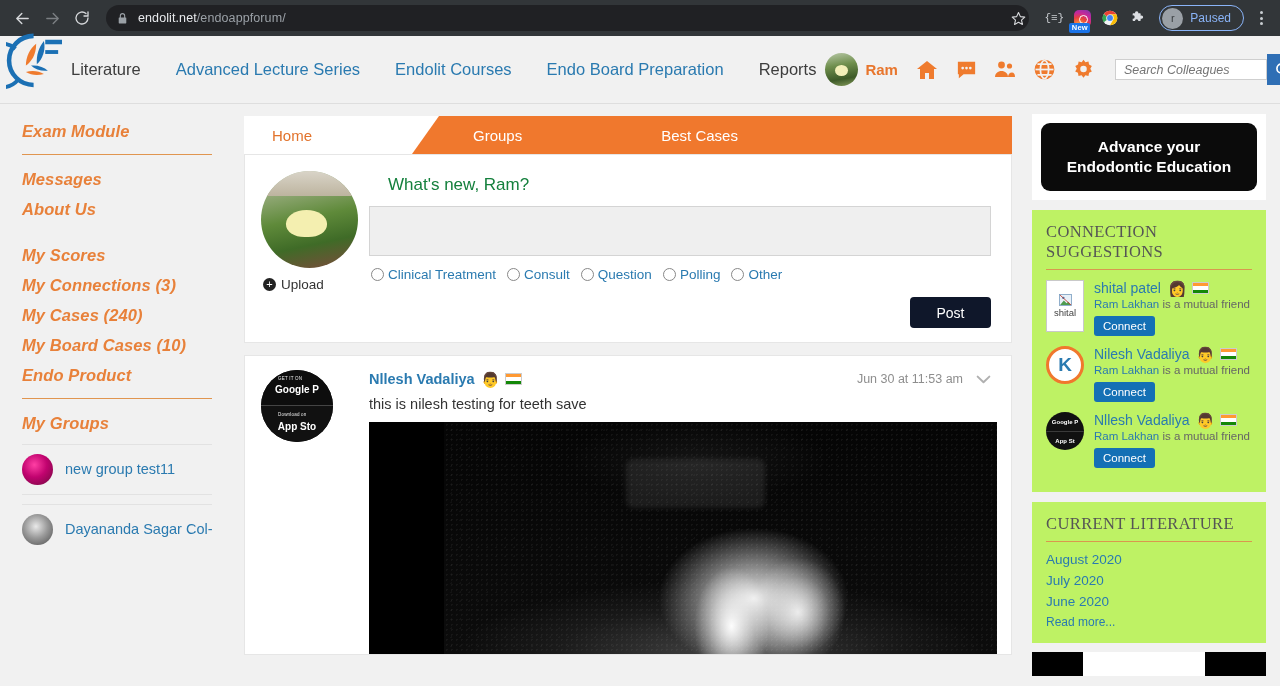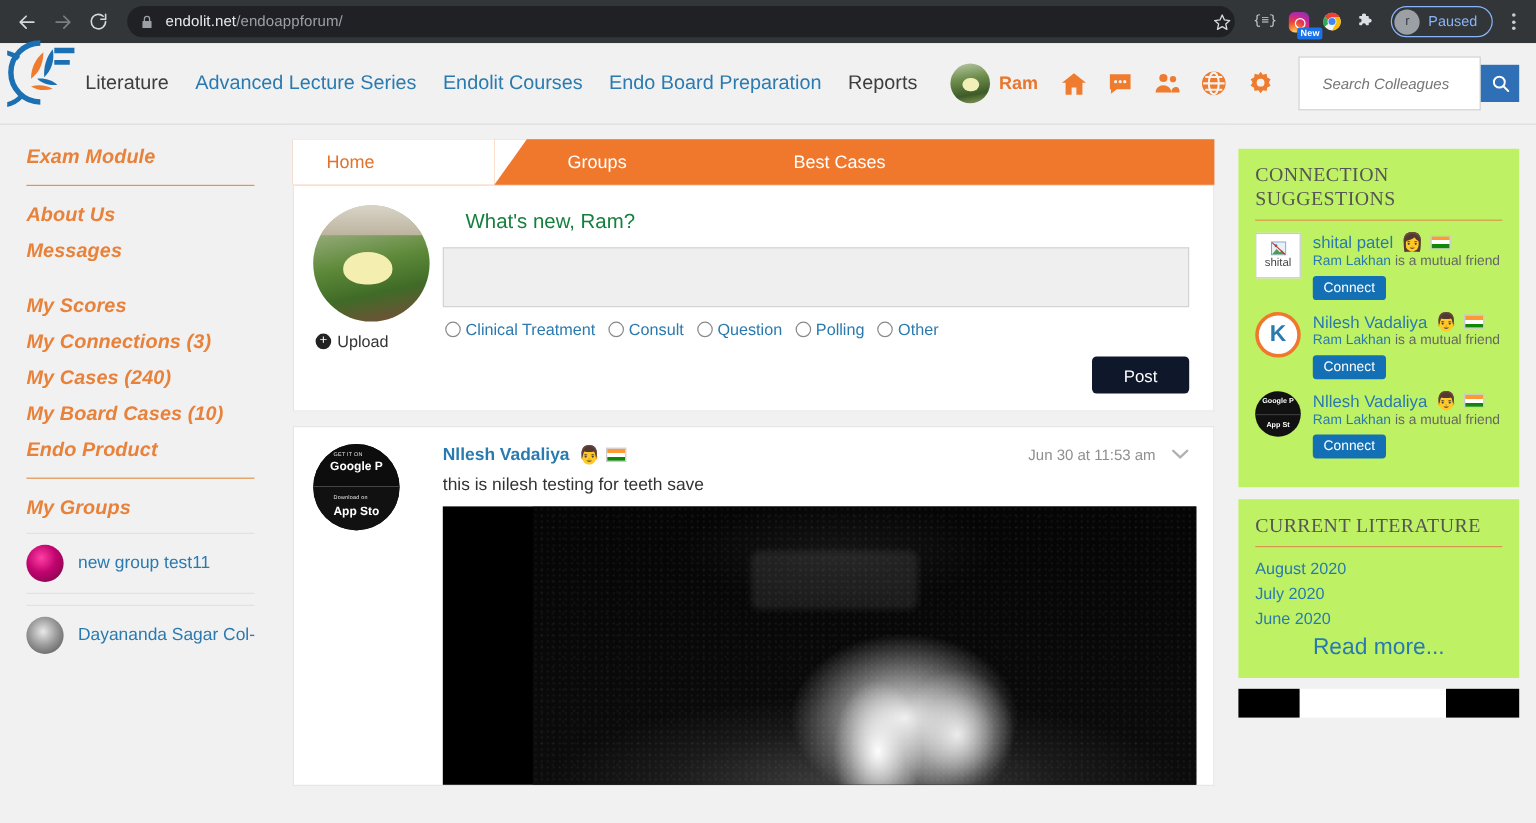--- a/index.html
+++ b/index.html
@@ -39,21 +39,21 @@
   .ext-insta{
     width:17px;height:17px;border-radius:5px;
     background:radial-gradient(circle at 28% 100%, #fdd85a 0%, #f5793a 25%, #e6403f 45%, #c5279a 68%, #7538b0 100%);
     position:relative;
   }
   .ext-insta:after{
     content:""; position:absolute; left:50%; top:50%; width:7px;height:7px;
     margin:-3.5px 0 0 -3.5px; border:1.6px solid #fff; border-radius:50%;
   }
   .new-badge{
-    position:absolute; bottom:-2px; left:12px; background:#1a73e8; color:#fff;
+    position:absolute; bottom:-2px; left:0px; background:#1a73e8; color:#fff;
     font-size:7.5px; line-height:1; padding:1.5px 2.5px; border-radius:2px; font-weight:bold;
     letter-spacing:.2px;
   }
   .ext-chrome{width:16px;height:16px;position:relative;}
   .ext-puzzle{color:#dcdfe3;}
   .profile-chip{
     display:flex;align-items:center;gap:7px;height:26px;border:1px solid #8ab4f8;
     border-radius:13px; padding:0 12px 0 2px; margin:0 4px 0 6px; flex:0 0 auto;
   }
   .chip-av{
@@ -65,21 +65,21 @@
   .kebab i{width:3px;height:3px;border-radius:50%;background:#c9cdd1;display:block;}
 
   
   .site-header{
     height:68px; background:#f1f1f1; display:flex; align-items:center;
     border-bottom:1px solid #dedede; position:relative;
   }
   .logo{
     position:absolute; left:6px; top:-4px; width:72px;height:62px;
   }
-  .mainnav{ display:flex; align-items:flex-end; gap:4px; padding-left:62px; }
+  .mainnav{ display:flex; align-items:flex-end; gap:17px; padding-left:62px; }
   .mainnav a{
     font-size:16.5px; color:#2a7ab0; text-decoration:none; padding:0 9px;
     white-space:nowrap;
   }
   .mainnav a.plain{color:#3d3d3d;}
   .header-right{
     margin-left:auto; display:flex; align-items:center; gap:0; padding-right:14px;
   }
   .user-av{
     width:33px;height:33px;border-radius:50%;overflow:hidden;flex:0 0 auto;
@@ -87,22 +87,22 @@
     position:relative;
   }
   .user-av:after{
     content:""; position:absolute;left:30%;top:36%;width:40%;height:34%;
     background:#f2efb8; border-radius:50%;
   }
   .user-name{font-size:15px;font-weight:bold;color:#e8762d;margin:0 10px 0 7px;}
   .hicon{width:33px;height:33px;display:flex;align-items:center;justify-content:center;color:#ef7b2e;margin:0 3px;}
   .search-wrap{display:flex;align-items:center;margin-left:12px;}
   .search-input{
-    width:152px;height:45px;border:1px solid #cfcfcf;background:#fff;
-    font-size:12.5px;font-style:italic;color:#a8a8a8;padding:0 19px;outline:none;
+    width:152px;height:21px;border:1px solid #cfcfcf;background:#fff;
+    font-size:12.5px;font-style:italic;color:#a8a8a8;padding:0 8px;outline:none;
     font-family:"Liberation Sans",sans-serif;
   }
   .search-btn{
     width:32px;height:31px;background:#2f6fb5;border:none;display:flex;
     align-items:center;justify-content:center;cursor:pointer;
   }
 
   
   .page{ display:flex; height:calc(686px - 36px - 69px); }
   .col-left{ width:240px; flex:0 0 240px; background:#f1f1f1; padding:18px 0 0 22px; }
@@ -230,21 +230,21 @@
   }
   .panel{ background:#bef264; margin-top:10px; padding:12px 14px 14px 14px; }
   .panel-title{
     font-family:"Liberation Serif", serif; font-size:16.5px; color:#555;
     letter-spacing:.4px; padding-bottom:7px;
   }
   .panel-rule{ border:0;border-top:1px solid #d9974e; margin:0 0 10px 0; }
   .sugg{ display:flex; gap:10px; margin-bottom:10px; }
   .sugg-av{ width:38px;height:38px;flex:0 0 auto; }
   .broken-img{
-    width:38px;height:38px;border:1px solid #c9c9c9;background:#fff;
+    width:38px;height:52px;border:1px solid #c9c9c9;background:#fff;
     display:flex;flex-direction:column;align-items:center;justify-content:center;
     font-size:9.5px;color:#444;overflow:hidden;
   }
   .broken-glyph{width:13px;height:12px;margin-bottom:1px;}
   .k-logo{
     width:38px;height:38px;border-radius:50%;border:3px solid #f0782d;
     display:flex;align-items:center;justify-content:center;color:#2a7ab0;
     font-size:19px;font-weight:bold; background:#fff;
   }
   .gp-av{ width:38px;height:38px;border-radius:50%;overflow:hidden;background:#111;display:flex;flex-direction:column;}
@@ -252,21 +252,21 @@
   .gp-av .h.b{border-bottom:1px solid #3a3a3a;}
   .sugg-body{ flex:1 1 auto; min-width:0; }
   .sugg-name{ font-size:14px;color:#2a7ab0; display:flex; align-items:center;}
   .mutual{ font-size:11.5px;color:#666; margin-top:2px; }
   .mutual b{ color:#2a7ab0; font-weight:normal; }
   .connect-btn{
     margin-top:6px; background:#1470b5; color:#fff; border:none; border-radius:3px;
     font-size:11.5px; padding:4px 9px; cursor:pointer; font-family:"Liberation Sans",sans-serif;
   }
   .lit-link{ display:block; font-size:13.5px;color:#2a7ab0;text-decoration:none;margin-bottom:6px; }
-  .read-more{ display:block;text-align:center;font-size:19px;color:#2a7ab0;text-decoration:none;margin-top:4px;}
+  .read-more{ display:block;text-align:left;font-size:12px;color:#2a7ab0;text-decoration:none;margin-top:4px;}
   .bottom-strip{ margin-top:9px; height:24px; background:#fff; display:flex; }
   .bs-black{ background:#000; }
 </style>
 </head>
 <body>
 
 <div class="browser-bar">
   <div class="nav-btn">
     <svg width="17" height="17" viewBox="0 0 24 24" fill="none" stroke="currentColor" stroke-width="2" stroke-linecap="round" stroke-linejoin="round">
         <line x1="20" y1="12" x2="5" y2="12"></line>
@@ -394,22 +394,22 @@
       </button>
     </span>
   </div>
 </div>
 
 <div class="page">
 
   <div class="col-left">
     <a href="#" class="side-link">Exam Module</a>
     <hr class="side-rule">
+    <a href="#" class="side-link">Messages</a>
     <a href="#" class="side-link">About Us</a>
-    <a href="#" class="side-link">Messages</a>
     <div class="side-gap"></div>
     <a href="#" class="side-link">My Scores</a>
     <a href="#" class="side-link">My Connections (3)</a>
     <a href="#" class="side-link">My Cases (240)</a>
     <a href="#" class="side-link">My Board Cases (10)</a>
     <a href="#" class="side-link">Endo Product</a>
     <hr class="side-rule">
     <a href="#" class="side-link">My Groups</a>
     <hr class="group-rule">
     <div class="group-row">
@@ -497,20 +497,26 @@
         <div class="xray">
           <div class="tissue"></div>
           <div class="slab"></div>
           <div class="speck"></div>
         </div>
       </div>
     </div>
   </div>
 
   <div class="col-right">
+    <div class="ad-card">
+      <div class="ad-inner">
+        <div>Advance your</div>
+        <div>Endodontic Education</div>
+      </div>
+    </div>
 
     <div class="panel">
       <div class="panel-title">CONNECTION SUGGESTIONS</div>
       <hr class="panel-rule">
 
       <div class="sugg">
         <div class="sugg-av">
           <div class="broken-img">
             <svg class="broken-glyph" viewBox="0 0 24 22">
                 <rect x="1" y="1" width="22" height="20" fill="#e8f0f8" stroke="#7a9ec0" stroke-width="1.5"></rect>

